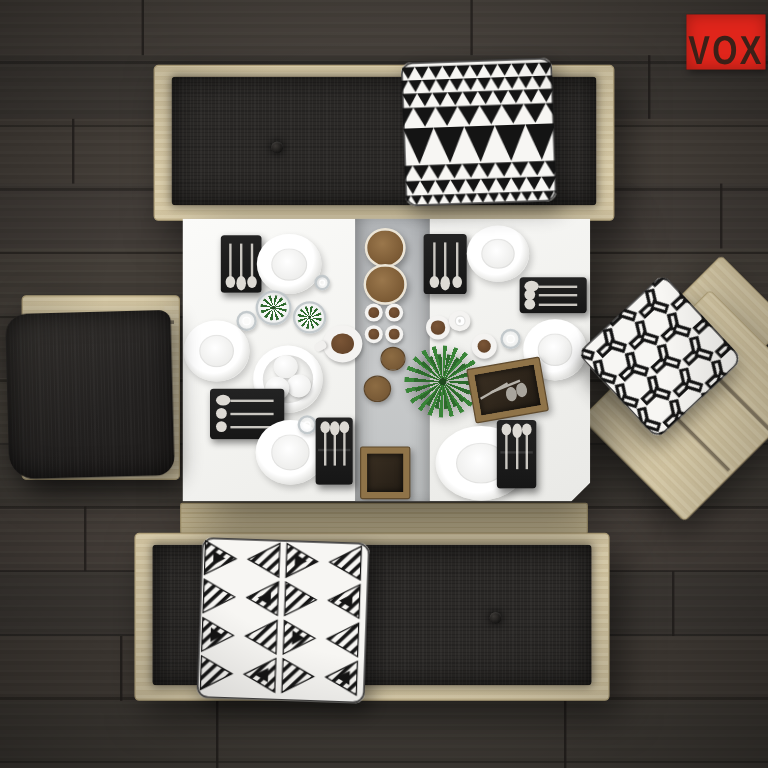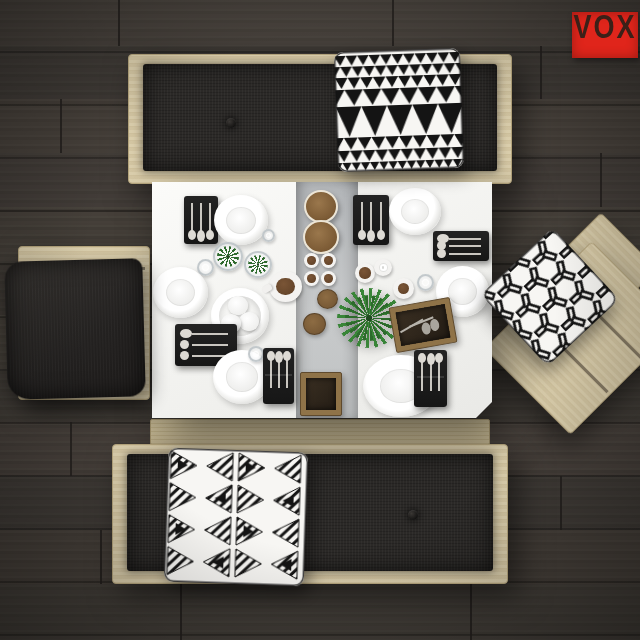--- a/index.html
+++ b/index.html
@@ -85,21 +85,21 @@
   .pillow-plain{border-radius:18px 10px 16px 22px;
     background:linear-gradient(145deg,#35322f,#232120 60%,#1c1a19);
     background-image:repeating-linear-gradient(90deg, rgba(255,255,255,.03) 0 1px, rgba(0,0,0,0) 1px 3px),
       linear-gradient(145deg,#35322f,#232120 60%,#1c1a19);
     box-shadow:inset 0 0 22px rgba(0,0,0,.7);}
 
   
   .vignette{position:absolute;inset:0;pointer-events:none;z-index:8;
     background:radial-gradient(ellipse at 50% 46%, rgba(0,0,0,0) 52%, rgba(0,0,0,.38) 100%);}
   .logo{position:absolute;left:572px;top:12px;width:66px;height:46px;z-index:9;
-    display:flex;align-items:flex-start;justify-content:center;
+    display:flex;align-items:flex-end;justify-content:center;
     box-shadow:inset 0 0 12px rgba(0,0,0,.3), 2px 3px 6px rgba(0,0,0,.4);}
   .logo span{font-weight:800;font-size:27px;letter-spacing:2px;transform:scaleY(1.25);opacity:.92;}
 </style>
 </head>
 <body>
 
 <div class="stage">
 
   <div class="floor" id="floor">
       <div style="position: absolute; left: 0px; top: 0px; width: 640px; height: 46px; background: rgb(74, 68, 61); opacity: 0.5;"></div>

